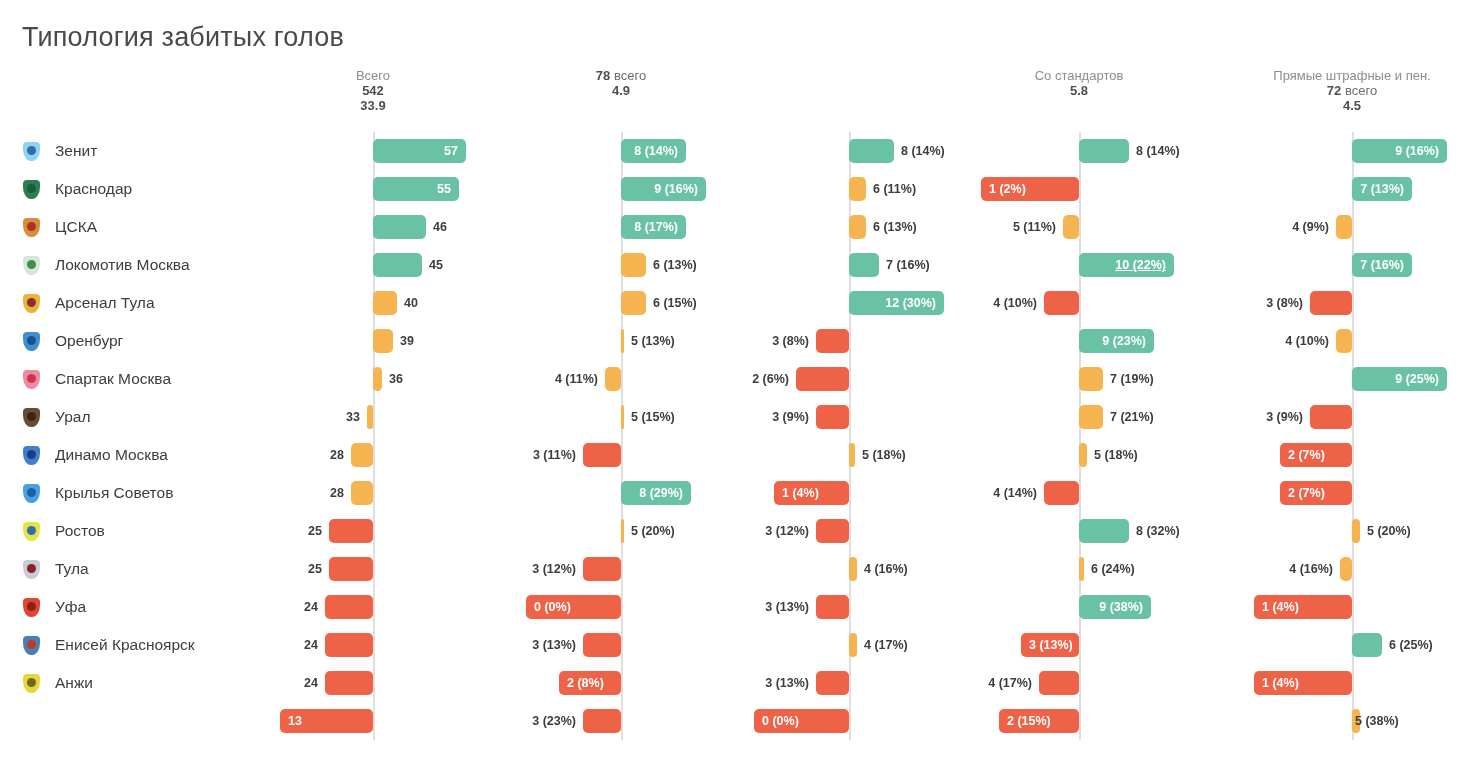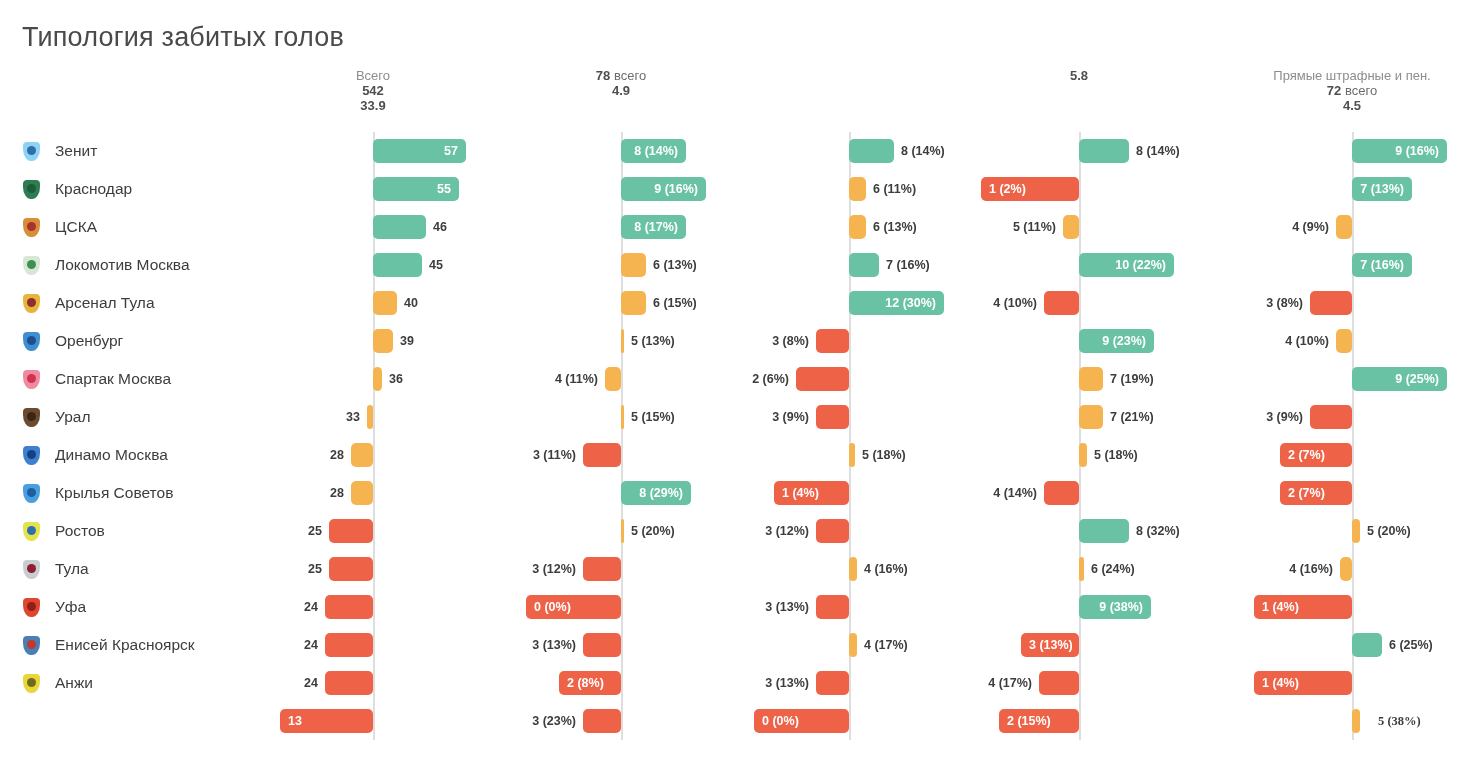--- a/index.html
+++ b/index.html
@@ -85,20 +85,21 @@
       <div class="col-head" style="left: 213px; width: 320px;">
         <span class="hname">Всего</span>
         <span class="htot"><b>542</b></span>
         <span class="havg">33.9</span>
       </div>
       <div class="col-head" style="left: 461px; width: 320px;">
         <span class="htot"><b>78</b> всего</span>
         <span class="havg">4.9</span>
       </div>
       <div class="col-head" style="left: 919px; width: 320px;">
+        <span class="hname">Со стандартов</span>
         <span class="havg">5.8</span>
       </div>
       <div class="col-head" style="left: 1192px; width: 320px;">
         <span class="hname">Прямые штрафные и пен.</span>
         <span class="htot"><b>72</b> всего</span>
         <span class="havg">4.5</span>
       </div>
     </div>
 
   <div class="teams">
@@ -420,21 +421,21 @@
         <div class="bar-row" style="top: 38px;">
           <div class="bar neg" style="background: rgb(238, 98, 72); left: 17px; width: 98px;"></div>
           <div class="lbl inside" style="left: 25px;">1 (2%)</div>
         </div>
         <div class="bar-row" style="top: 76px;">
           <div class="bar neg" style="background: rgb(245, 180, 79); left: 99px; width: 16px;"></div>
           <div class="lbl outside" style="left: 92px; transform: translateX(-100%);">5 (11%)</div>
         </div>
         <div class="bar-row" style="top: 114px;">
           <div class="bar pos" style="background: rgb(105, 194, 164); left: 115px; width: 95px;"></div>
-          <div class="lbl inside" style="left: 202px; transform: translateX(-100%);">10 (22%)</div>
+          <div class="lbl inside" style="left: 202px; transform: translateX(-100%); text-decoration: underline;">10 (22%)</div>
         </div>
         <div class="bar-row" style="top: 152px;">
           <div class="bar neg" style="background: rgb(238, 98, 72); left: 80px; width: 35px;"></div>
           <div class="lbl outside" style="left: 73px; transform: translateX(-100%);">4 (10%)</div>
         </div>
         <div class="bar-row" style="top: 190px;">
           <div class="bar pos" style="background: rgb(105, 194, 164); left: 115px; width: 75px;"></div>
           <div class="lbl inside" style="left: 182px; transform: translateX(-100%);">9 (23%)</div>
         </div>
         <div class="bar-row" style="top: 228px;">
@@ -535,18 +536,18 @@
         <div class="bar-row" style="top: 494px;">
           <div class="bar pos" style="background: rgb(105, 194, 164); left: 115px; width: 30px;"></div>
           <div class="lbl outside" style="left: 152px;">6 (25%)</div>
         </div>
         <div class="bar-row" style="top: 532px;">
           <div class="bar neg" style="background: rgb(238, 98, 72); left: 17px; width: 98px;"></div>
           <div class="lbl inside" style="left: 25px;">1 (4%)</div>
         </div>
         <div class="bar-row" style="top: 570px;">
           <div class="bar pos" style="background: rgb(245, 180, 79); left: 115px; width: 8px;"></div>
-          <div class="lbl outside" style="left: 141px; font-family: Liberation Serif, serif;">5 (38%)</div>
+          <div class="lbl outside" style="left: 118px;">5 (38%)</div>
         </div>
       </div>
     </div>
 
 </div>
 
 </body></html>

